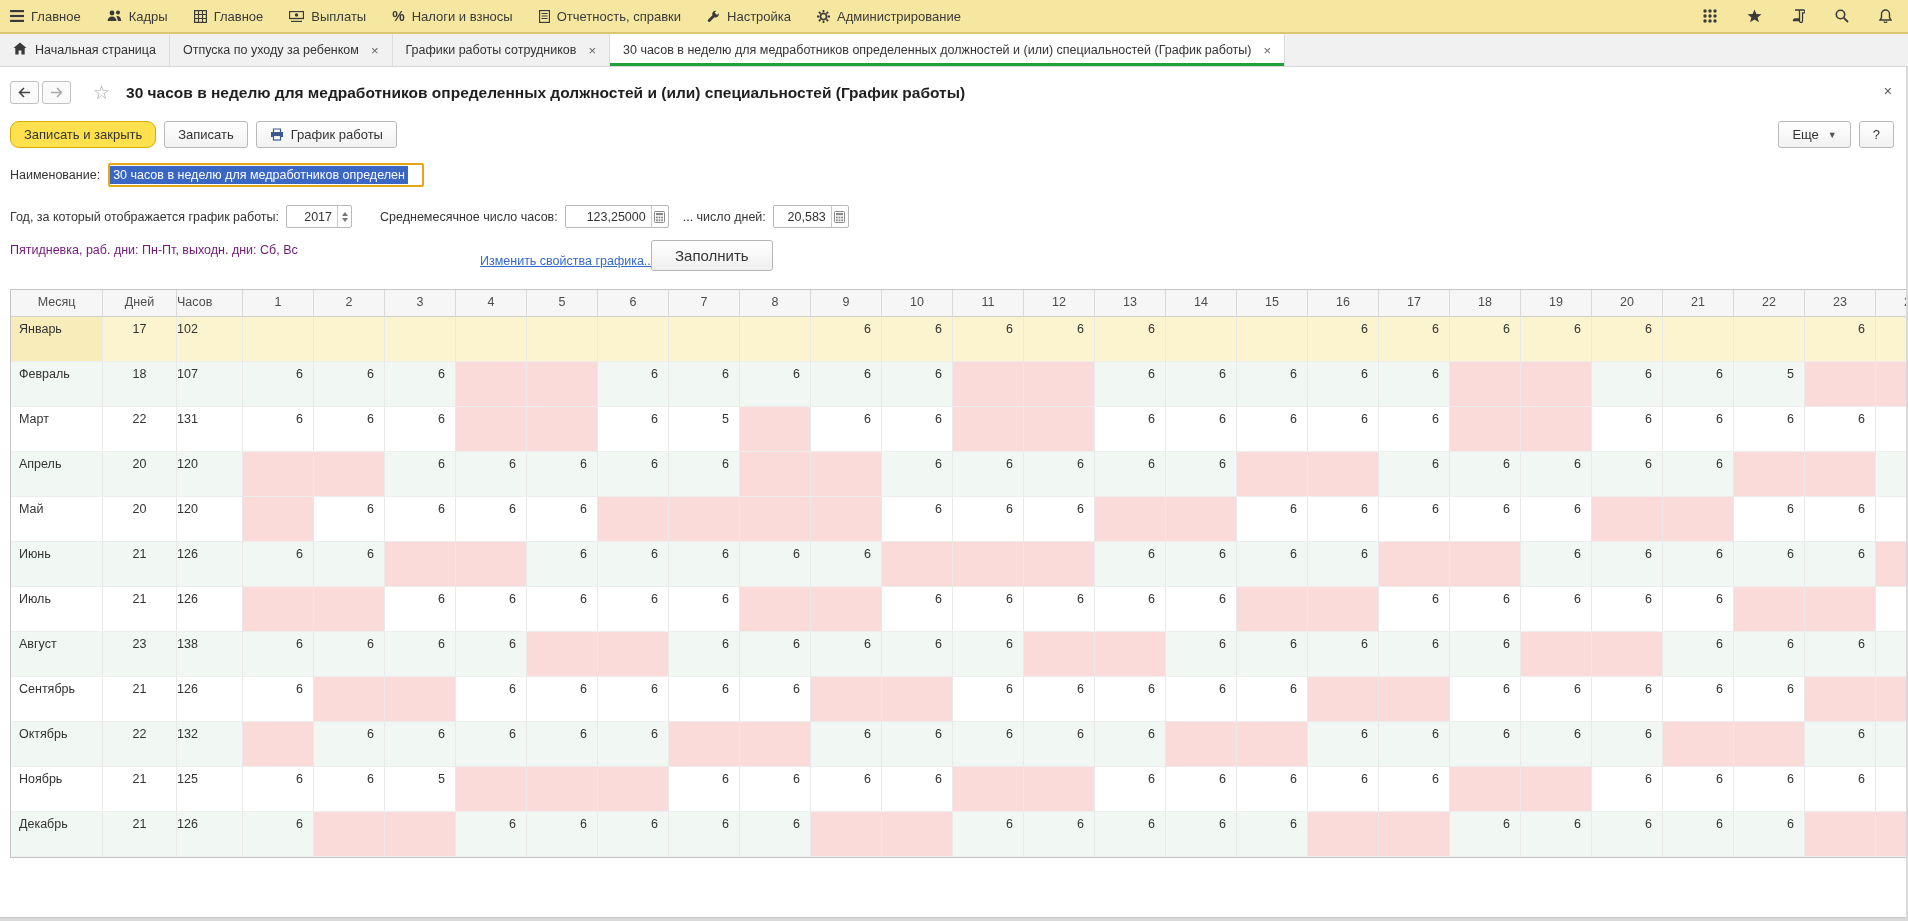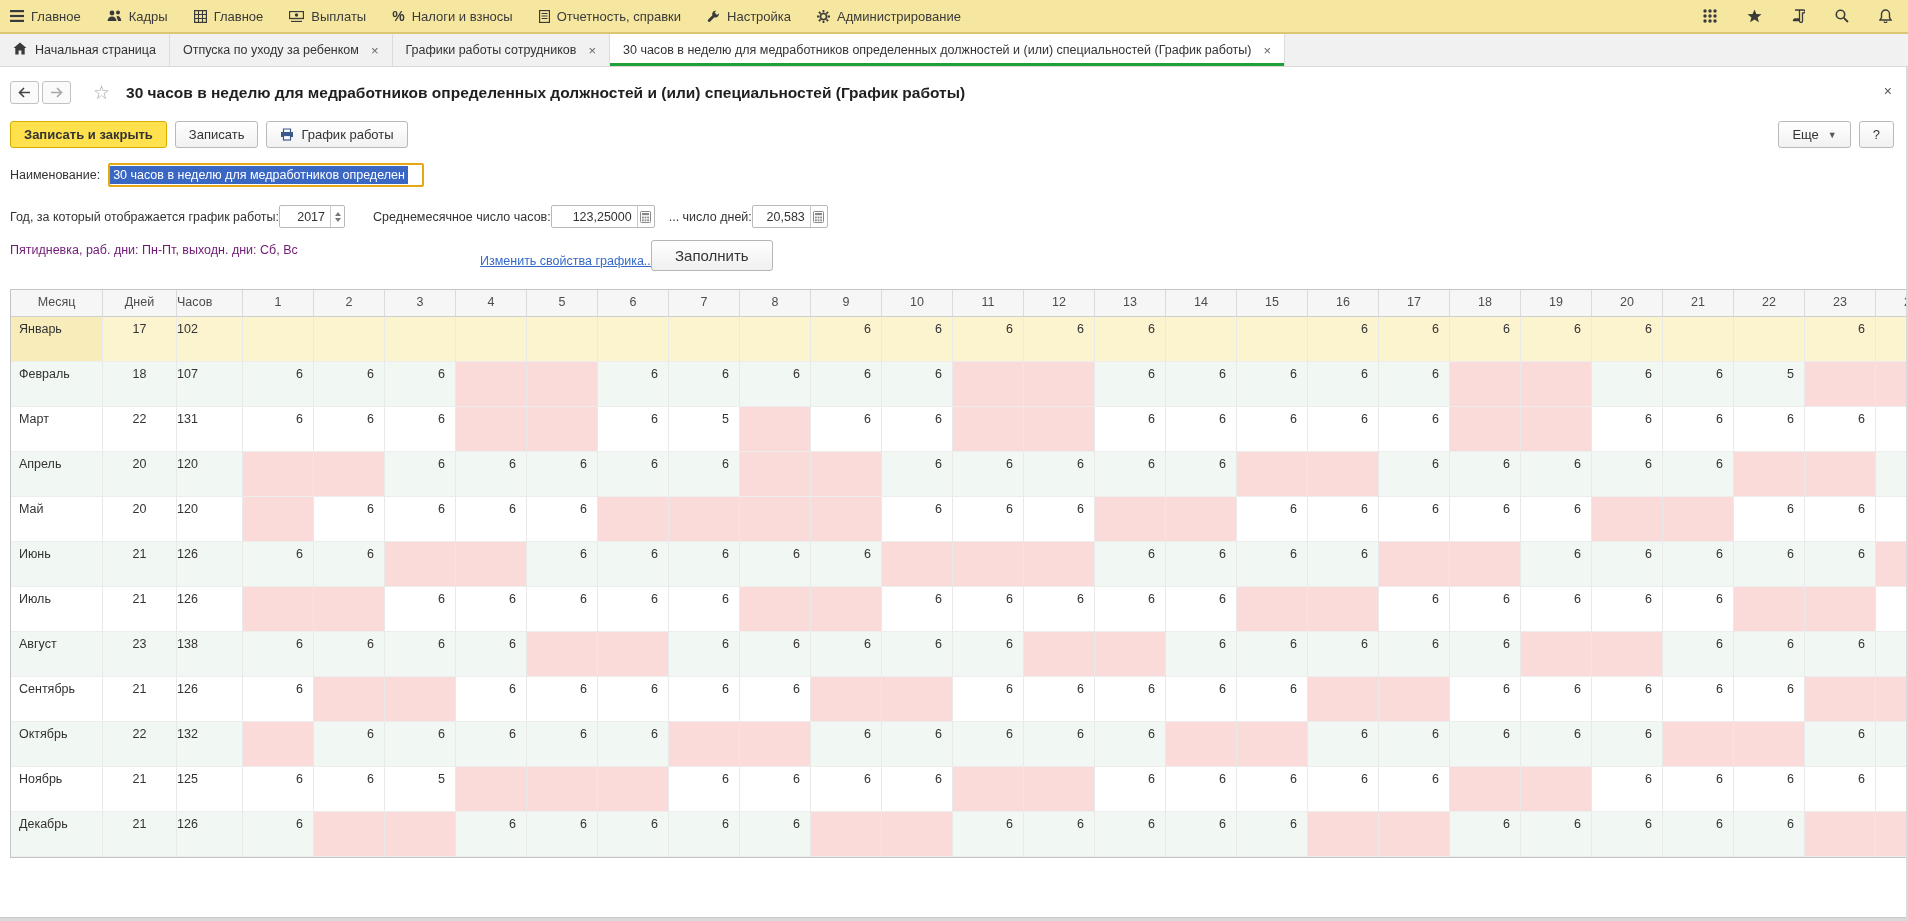--- a/index.html
+++ b/index.html
@@ -33,32 +33,32 @@
   .nav-btn + .nav-btn { margin-left:3px; }
   .nav-back { color:#444; }
   .nav-fwd { color:#9a9a9a; }
   .fav-star { margin-left:22px; color:#a0a0a0; font-size:19px; cursor:pointer; }
   .form-title { margin-left:16px; font-size:15.5px; font-weight:bold; color:#1f1f1f; }
 
   .toolbar { display:flex; align-items:center; gap:8px; padding:17px 14px 0 10px; }
   .btn { height:27px; display:inline-flex; align-items:center; gap:7px; padding:0 13px;
     background:linear-gradient(#fff,#f1f1f1); border:1px solid #b9b9b9; border-radius:3px;
     font-size:13px; color:#333; cursor:pointer; }
-  .btn-primary { background:#ffe14d; border-color:#d4ae00; font-weight:bold; color:#333; }
+  .btn-primary { background:#ffe14d; border-color:#d4ae00; font-weight:normal; color:#333;border-radius:9px; }
   .toolbar-right { margin-left:auto; display:flex; gap:8px; }
   .caret { font-size:9px; color:#555; margin-left:2px; }
 
   .name-row { display:flex; align-items:center; padding:15px 0 0 10px; font-size:12.5px; }
   .name-field { margin-left:8px; width:316px; height:24px; border:2px solid #e5a812; border-radius:2px;
     background:#fff; display:flex; align-items:center; overflow:hidden; cursor:text; }
   .name-sel { background:#3a66c4; color:#fff; font-size:12.5px; padding:2px 3px; white-space:nowrap; }
 
   .year-row { display:flex; align-items:center; padding:18px 0 0 10px; font-size:12.5px; color:#333; }
   .field { height:23px; border:1px solid #b9b9b9; border-radius:2px; background:#fff;
-    display:flex; align-items:center; }
+    display:flex; align-items:center; margin-left:7px; }
   .field .val { flex:1; text-align:right; padding:0 5px; font-size:12.5px; }
   .spinner { width:14px; height:100%; border-left:1px solid #c9c9c9; display:flex; flex-direction:column;
     align-items:center; justify-content:center; gap:2px; cursor:pointer; }
   .spinner i { width:0; height:0; border-left:3.5px solid transparent; border-right:3.5px solid transparent; }
   .spinner .up { border-bottom:4px solid #777; }
   .spinner .dn { border-top:4px solid #777; }
   .calcbtn { width:17px; height:100%; border-left:1px solid #c9c9c9; display:flex; align-items:center; justify-content:center; cursor:pointer; }
   .gap28 { width:28px; } .gap14 { width:14px; }
 
   .info-row { position:relative; padding:14px 0 0 10px; height:52px; }

